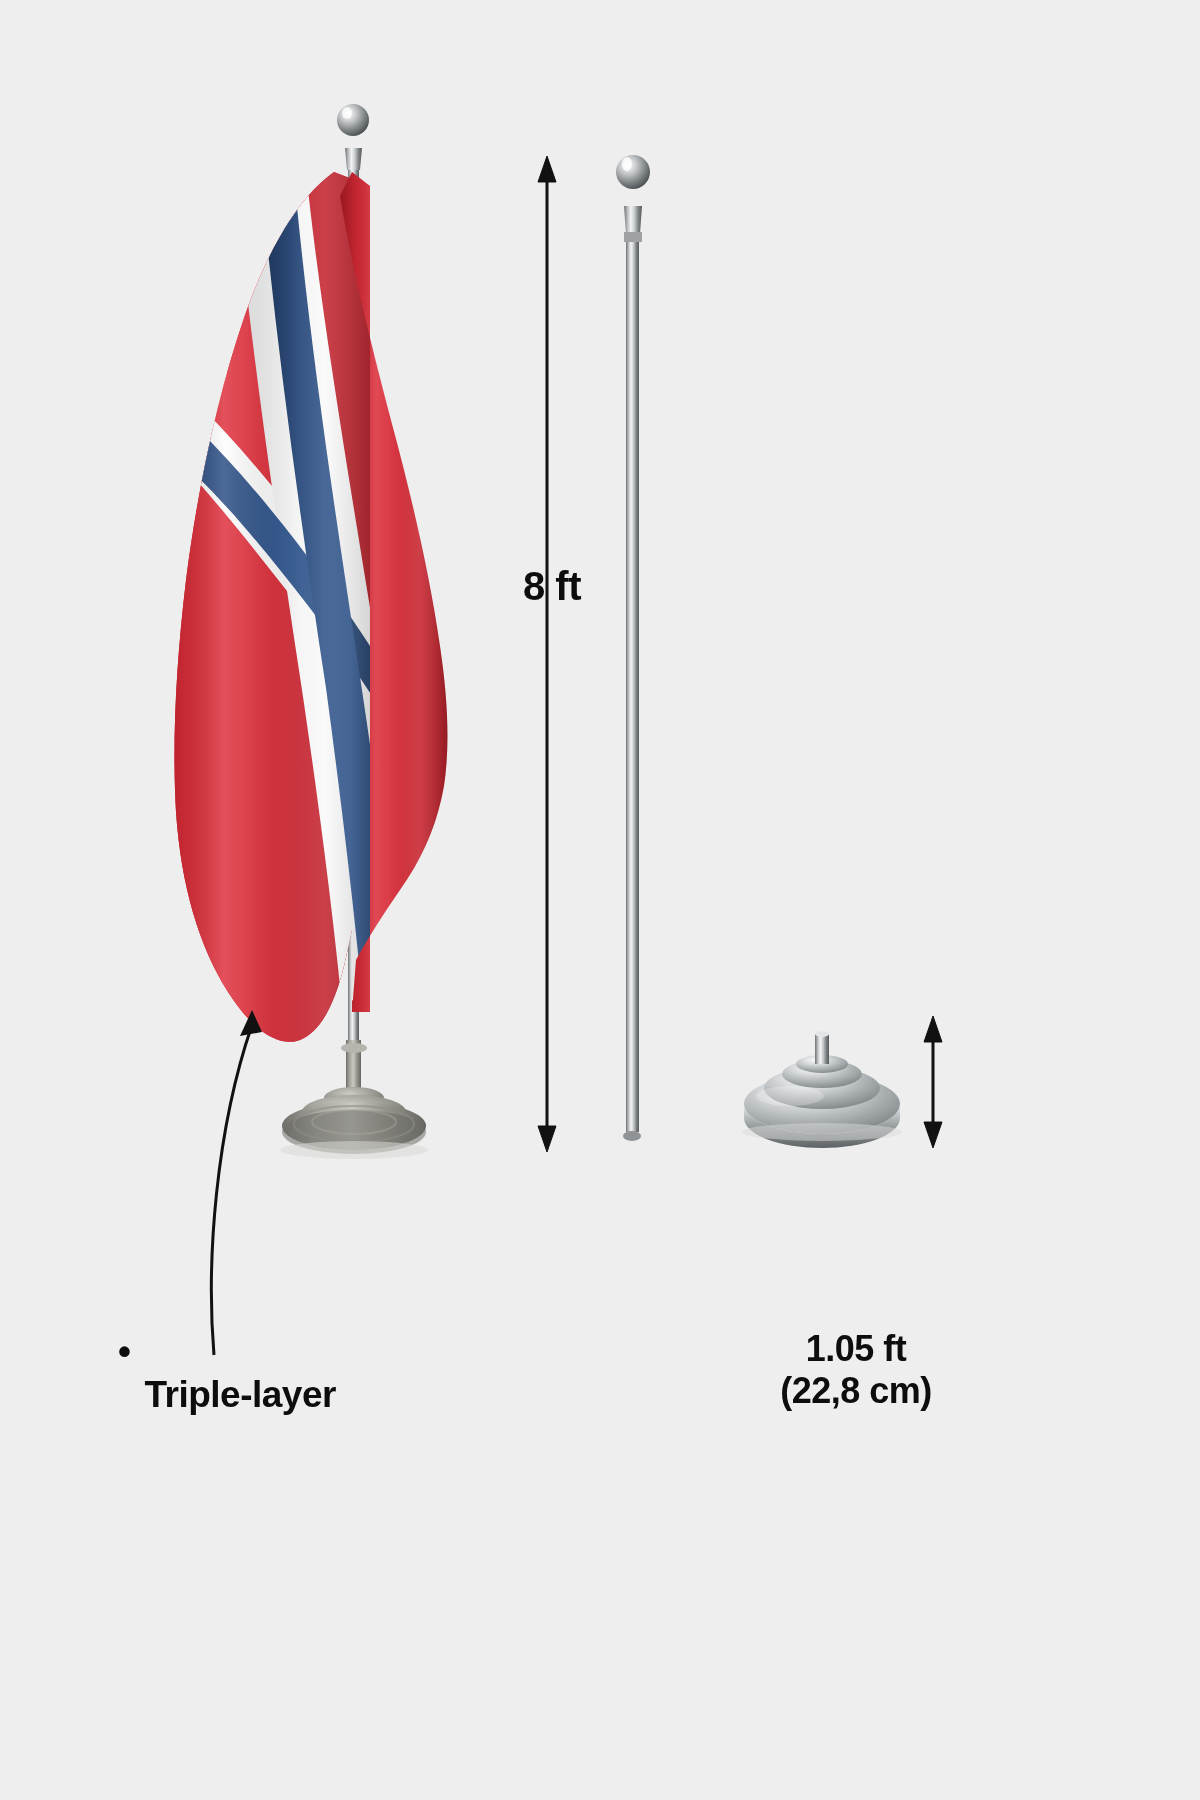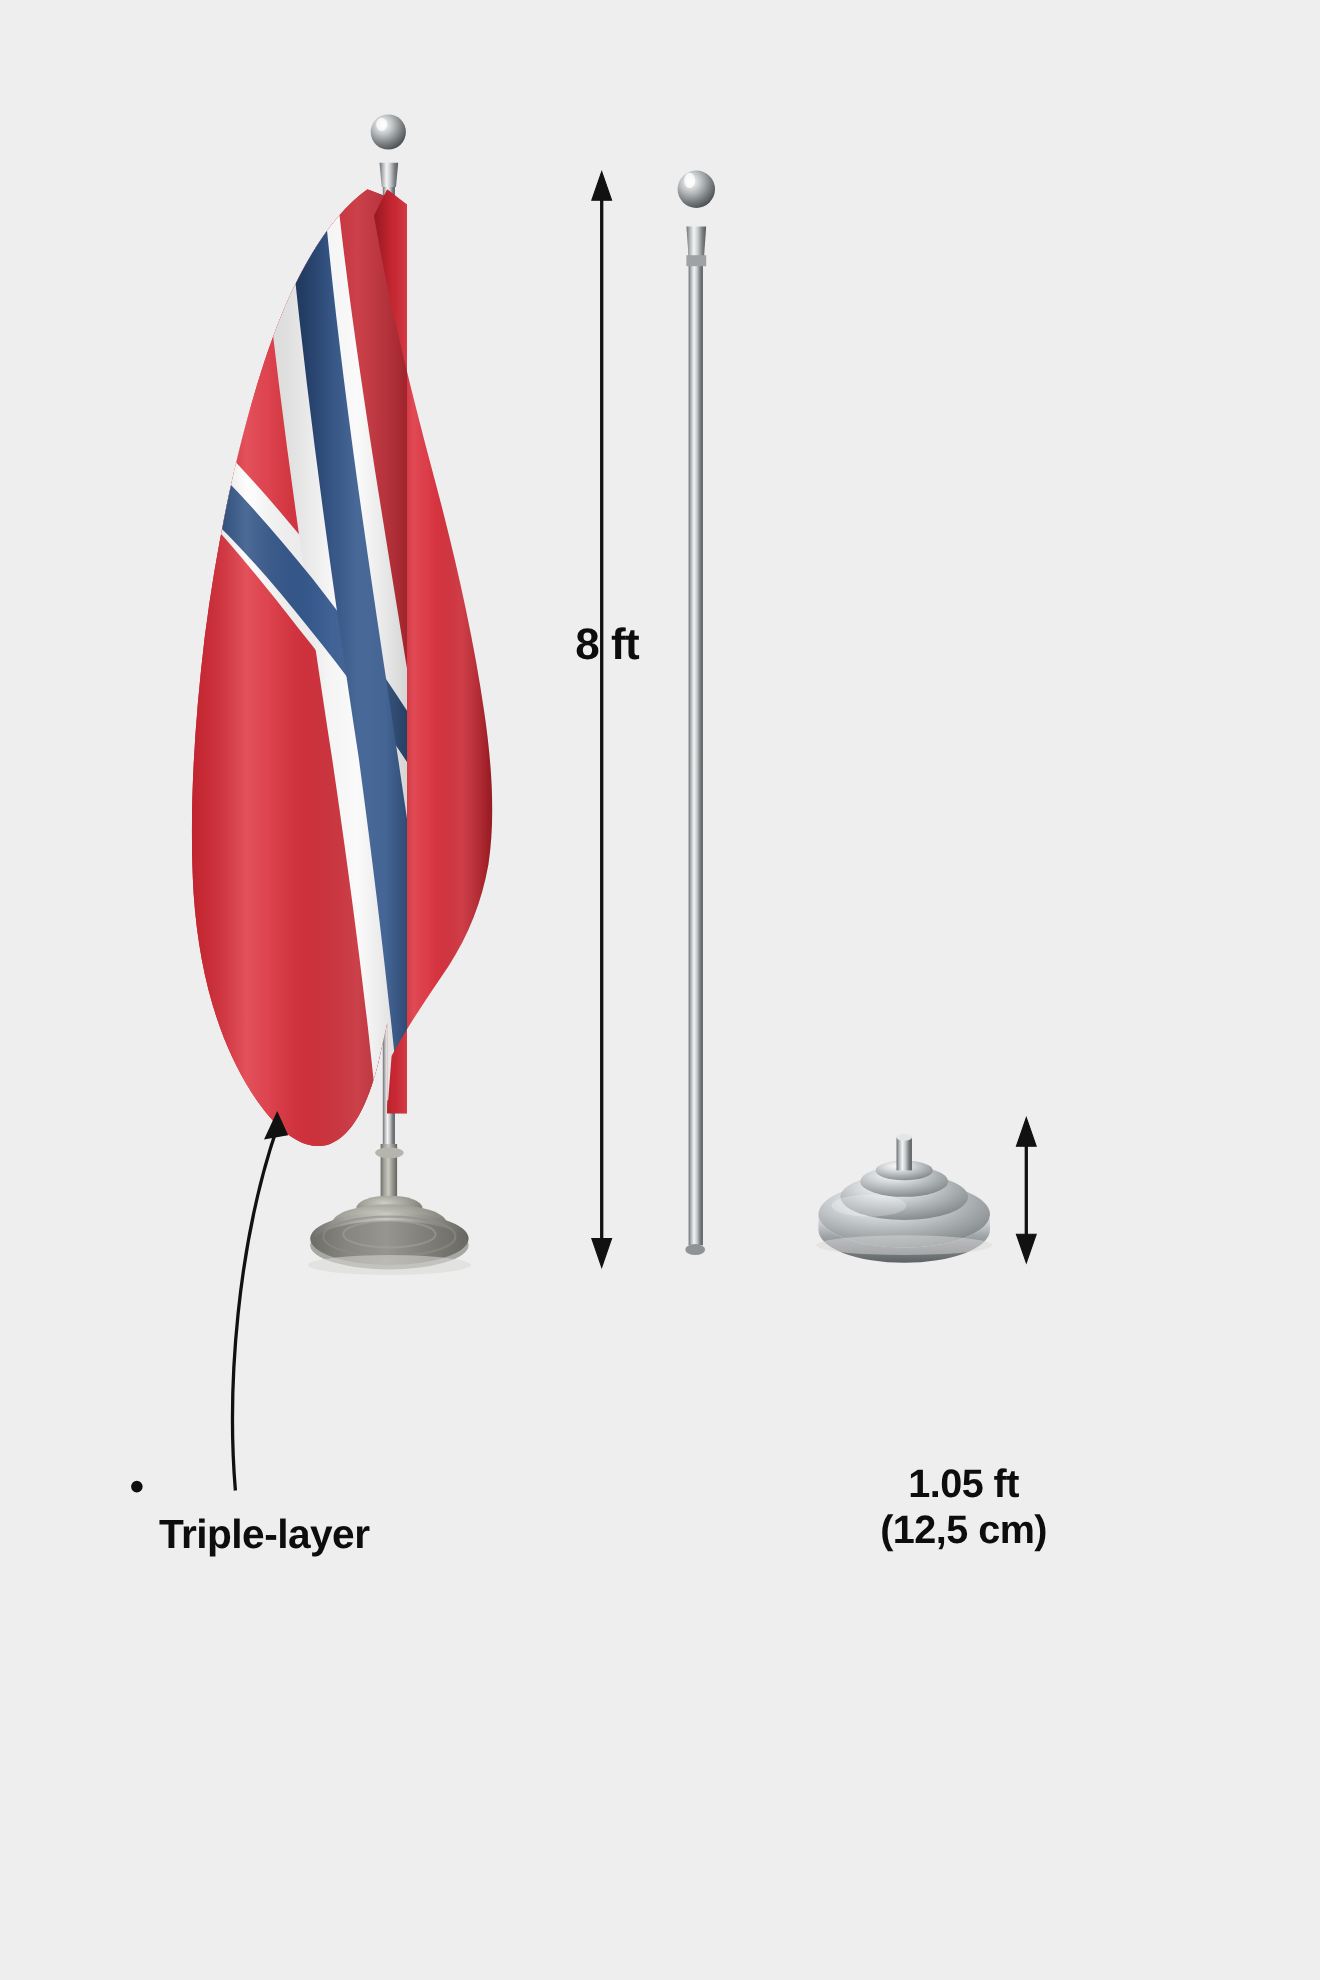--- a/index.html
+++ b/index.html
@@ -17,21 +17,21 @@
   .txt{color:#0d0d0d;letter-spacing:-0.5px;}
 
   
   .dim-height{
     left:498px;top:564px;
     font-size:40px;font-weight:700;
     white-space:nowrap;
     margin-left:25px;
   }
   .dim-base{
-    left:776px;top:1328px;
+    left:756px;top:1328px;
     font-size:36px;font-weight:700;
     text-align:center;width:200px;line-height:1.16;
   }
   .dim-base .sub{display:block;}
 
   
   .callout{
     left:118px;top:1330px;
     font-size:37px;font-weight:700;
     line-height:1.17;white-space:pre-line;
@@ -290,21 +290,21 @@
     <g>
       <path d="M214,1355 C206,1260 216,1130 252,1025" fill="none" stroke="#111111" stroke-width="3"></path>
       <polygon points="252,1010 240,1036 262,1032" fill="#111111"></polygon>
     </g>
   </svg>
 
   <div class="abs txt dim-height">8 ft</div>
 
   <div class="abs txt dim-base">
     <span>1.05 ft</span>
-    <span class="sub">(12,5 cm)</span>
+    <span class="sub">(22,8 cm)</span>
   </div>
 
   <div class="abs txt callout">
     <span class="bullet">•</span>
     <span>
       <span>Triple-layer</span><br>
     </span>
   </div>
 
 </div>

